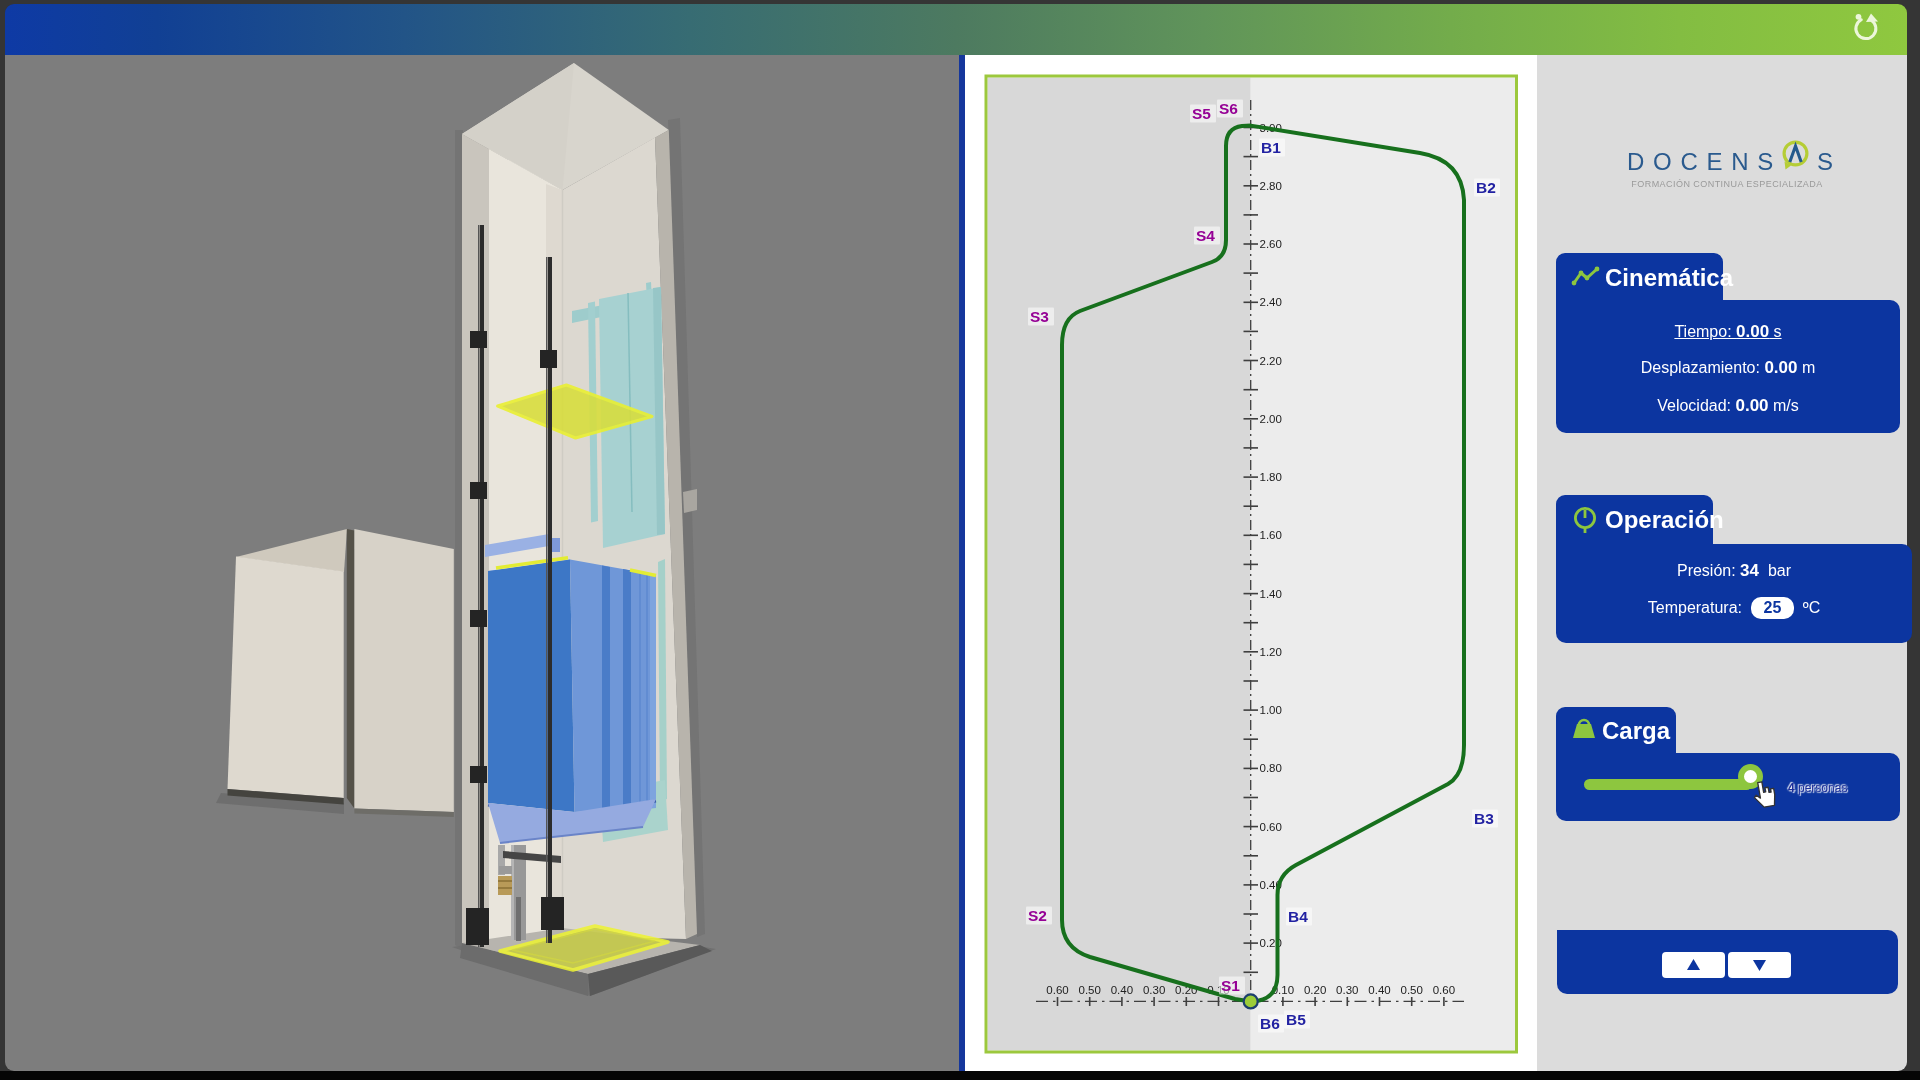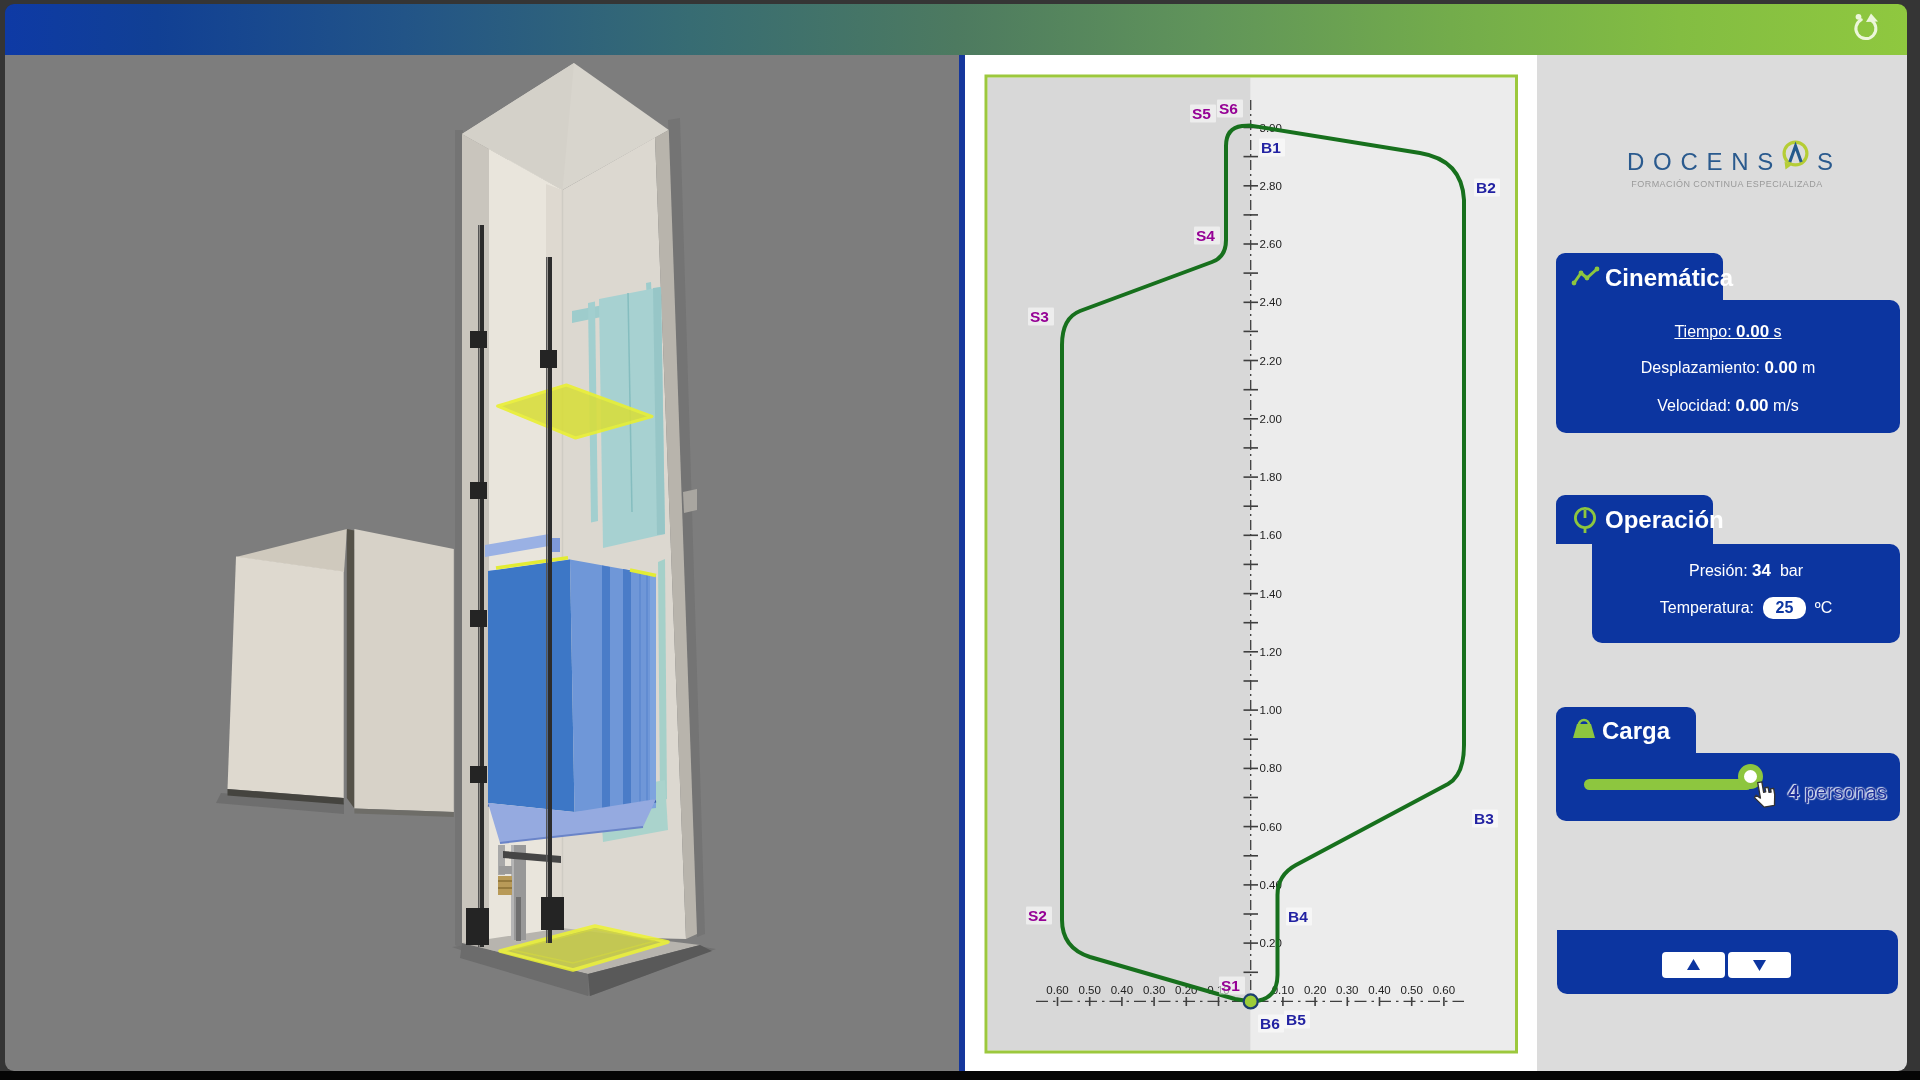--- a/index.html
+++ b/index.html
@@ -275,41 +275,41 @@
 </div>
 
 <div class="panel tab abs" style="left:1556px;top:495px;width:157px;height:49px;">
   <svg class="abs" style="left:16px;top:9px" width="28" height="34" viewBox="0 0 28 34">
     <circle cx="13" cy="14" r="9.6" fill="none" stroke="#8dc63f" stroke-width="2.8"></circle>
     <line x1="13" y1="14" x2="13" y2="6" stroke="#8dc63f" stroke-width="2.8"></line>
     <line x1="13" y1="23.6" x2="13" y2="29" stroke="#8dc63f" stroke-width="2.8"></line>
   </svg>
   <div class="tabtitle abs" style="left:49px;top:11px;">Operación</div>
 </div>
-<div class="panel pbody abs" style="left:1592px;top:544px;width:308px;height:99px;">
+<div class="panel pbody abs" style="left:1556px;top:544px;width:356px;height:99px;">
   <div class="pline" style="top:17px;">Presión: <b>34</b>&nbsp; bar</div>
   <div class="pline" style="top:53px;">Temperatura:&nbsp;
     <span style="display:inline-block;width:43px;background:#fff;color:#0c35a0;font-weight:bold;border-radius:10px;text-align:center;padding:2px 0;">25</span>
     &nbsp;ºC</div>
 </div>
 
-<div class="panel tab abs" style="left:1556px;top:707px;width:140px;height:48px;">
+<div class="panel tab abs" style="left:1556px;top:707px;width:120px;height:48px;">
   <svg class="abs" style="left:14px;top:9px" width="28" height="30" viewBox="0 0 28 30">
     <path d="M 9 9 a 5 5 0 0 1 10 0" fill="none" stroke="#8dc63f" stroke-width="2.6"></path>
     <polygon points="7,8 21,8 25,22 3,22" fill="#8dc63f"></polygon>
   </svg>
   <div class="tabtitle abs" style="left:46px;top:10px;">Carga</div>
 </div>
 <div class="panel pbody abs" style="left:1556px;top:753px;width:344px;height:68px;">
   <div class="abs" style="left:28px;top:26px;width:168px;height:11px;background:#8dc63f;border-radius:6px;"></div>
   <div class="abs" style="left:182px;top:11px;width:25px;height:25px;background:#fff;border:6px solid #8dc63f;border-radius:50%;"></div>
   <svg class="abs" style="left:197px;top:26px;transform:rotate(-10deg)" width="30" height="36" viewBox="0 0 30 36">
     <path d="M7 2 L7 17 L3.5 13.5 L1.5 15.5 L9 26 L19 26 L21 16 L21 10 L18 10 L18 13 L16 13 L16 8 L13 8 L13 12 L11 12 L11 2 Z" fill="#fff" stroke="#333" stroke-width="1.3" stroke-linejoin="round" transform="scale(1.05)"></path>
   </svg>
-  <div class="abs" style="left:232px;top:28px;color:#1d2f9a;font-size:20px;text-shadow:0 0 2px rgba(255,255,255,0.9),1px 1px 1px rgba(255,255,255,0.8),-1px -1px 1px rgba(255,255,255,0.8);"><b>4</b> personas</div>
+  <div class="abs" style="left:232px;top:28px;color:#1d2f9a;font-size:12px;text-shadow:0 0 2px rgba(255,255,255,0.9),1px 1px 1px rgba(255,255,255,0.8),-1px -1px 1px rgba(255,255,255,0.8);"><b>4</b> personas</div>
 </div>
 
 <div class="panel tab abs" style="left:1557px;top:930px;width:144px;height:48px;padding-left:21px;">
   <svg class="abs" style="left:16px;top:11px" width="24" height="26" viewBox="0 0 24 26">
     <line x1="6" y1="22" x2="6" y2="5" stroke="#8dc63f" stroke-width="2.6"></line>
     <polygon points="2.2,7 9.8,7 6,0.5" fill="#8dc63f"></polygon>
     <line x1="16" y1="4" x2="16" y2="21" stroke="#8dc63f" stroke-width="2.6"></line>
     <polygon points="12.2,19 19.8,19 16,25.5" fill="#8dc63f"></polygon>
   </svg>
   <div class="tabtitle abs" style="left:48px;top:10px;">Operación</div>

